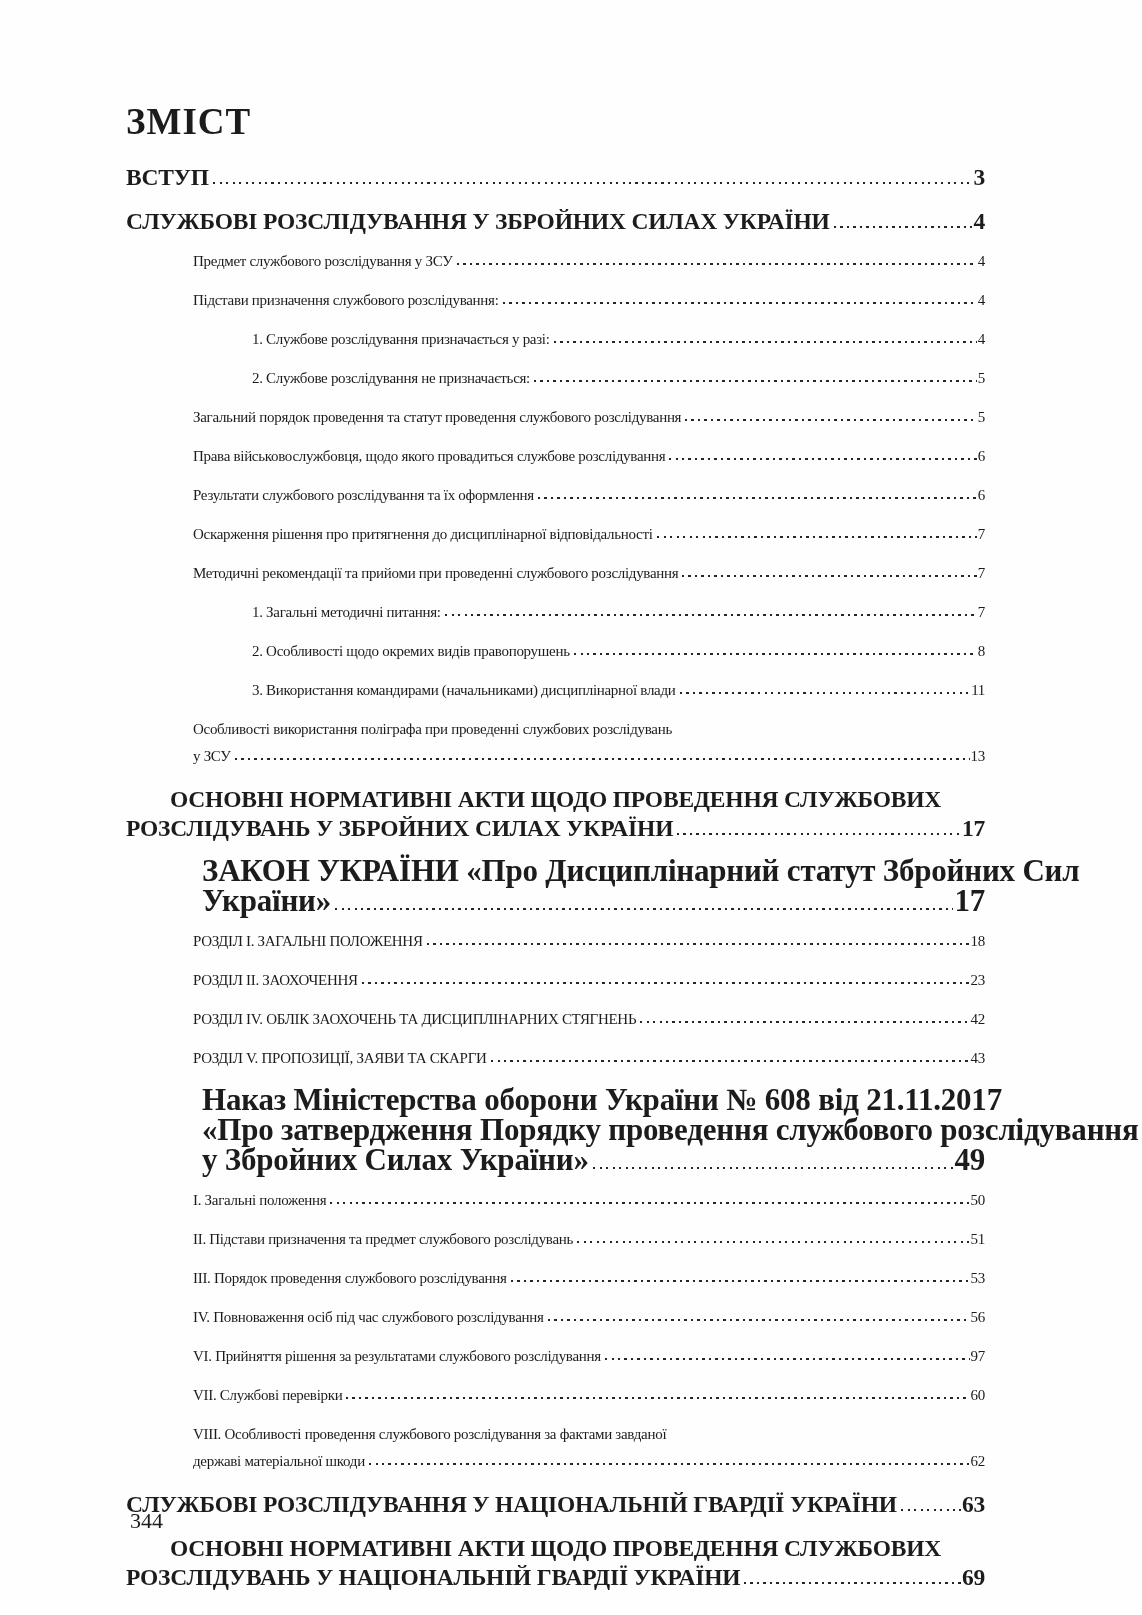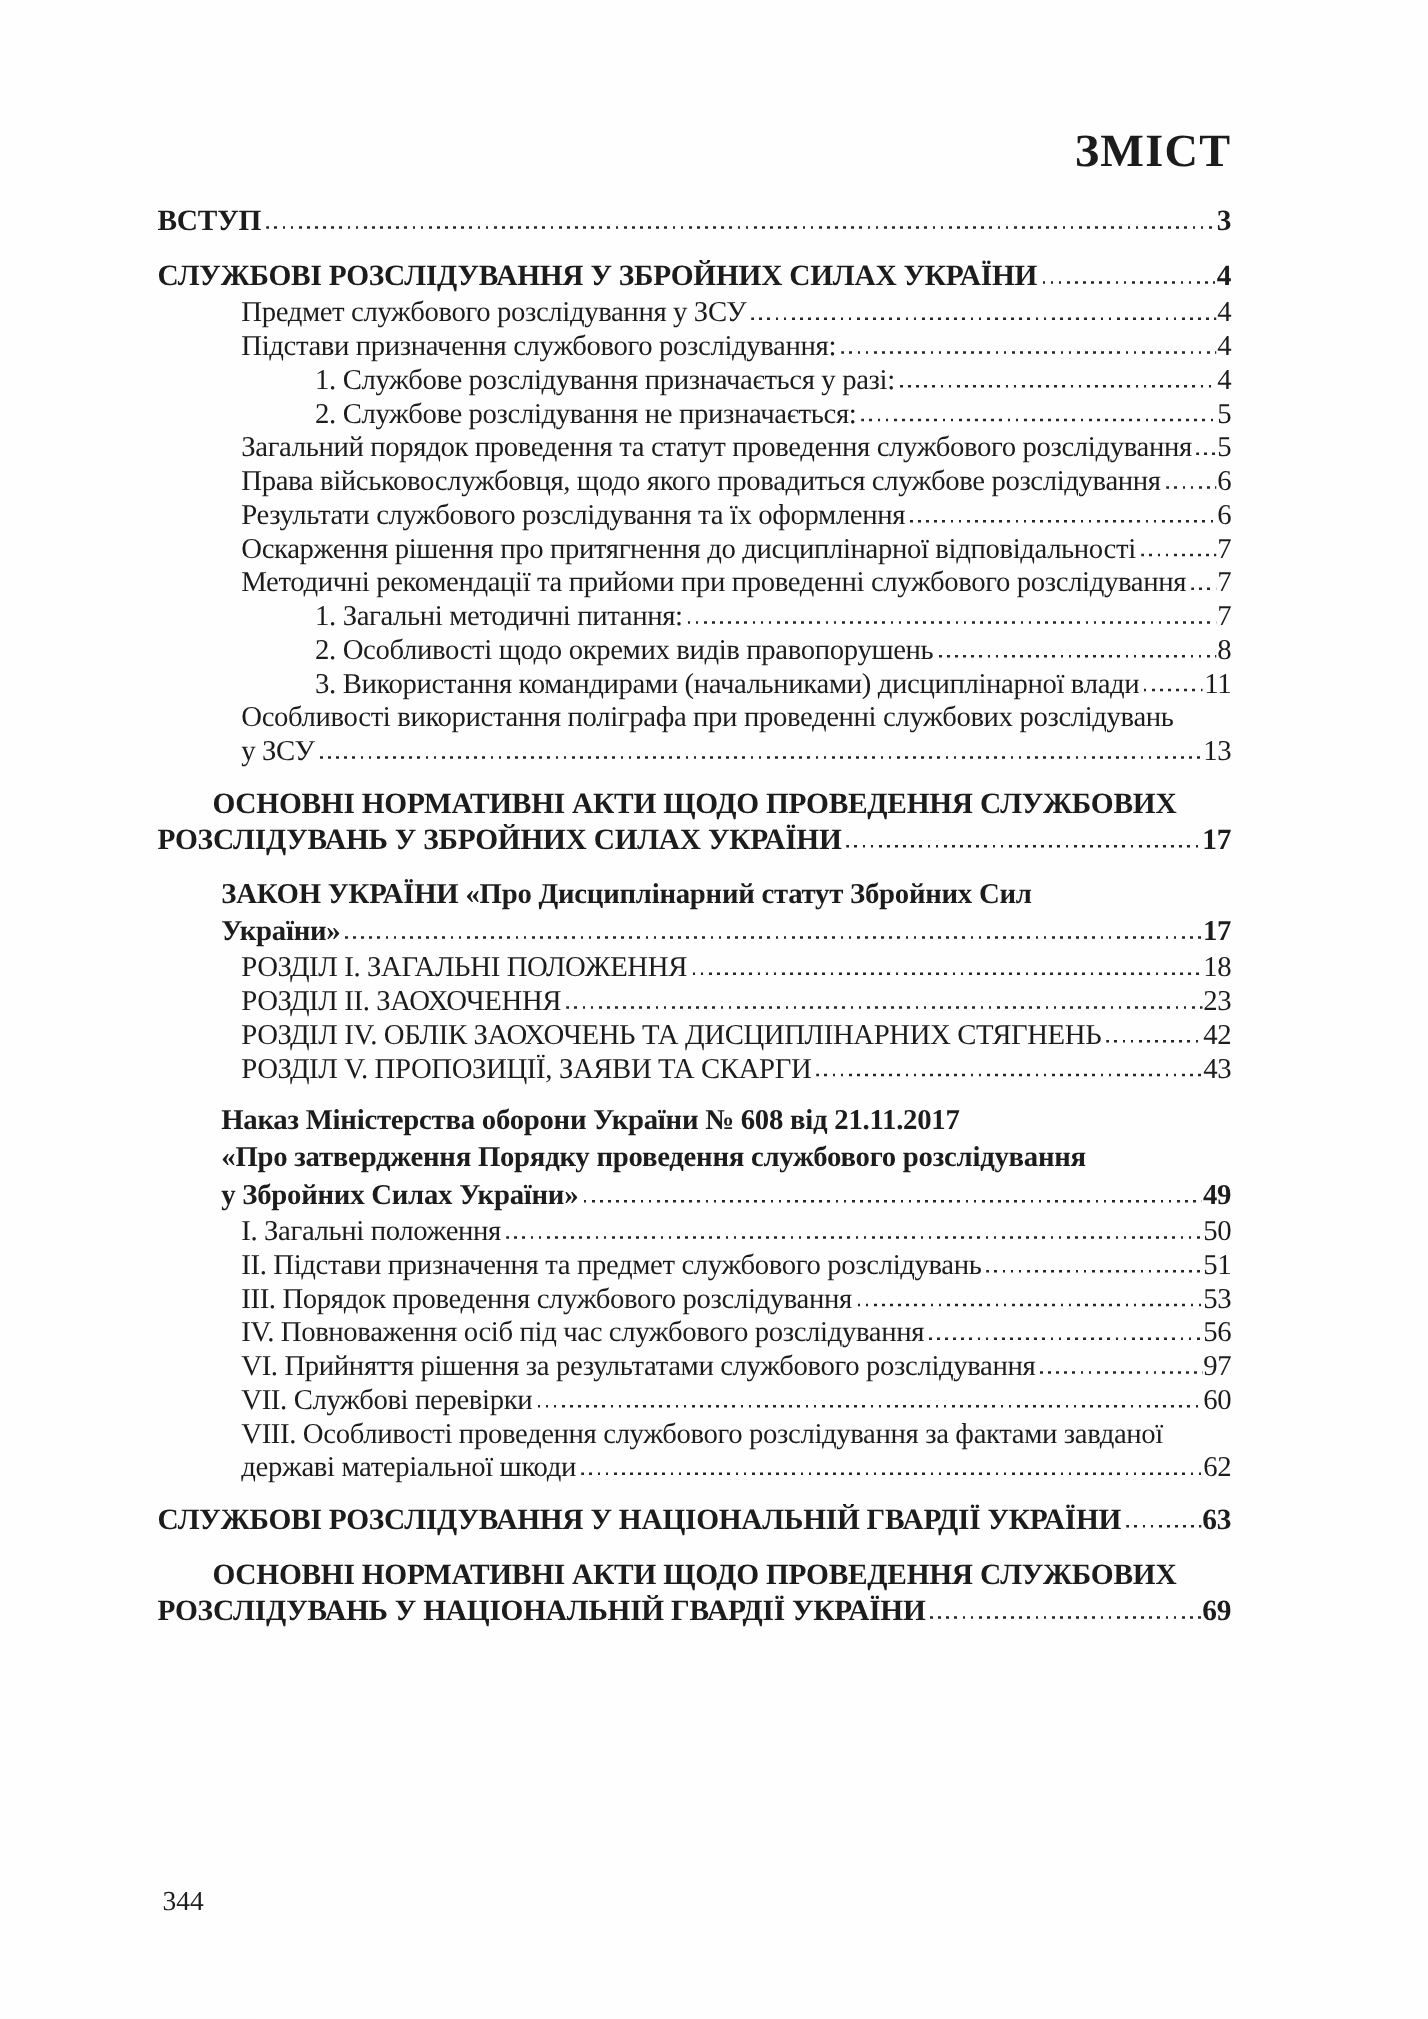--- a/index.html
+++ b/index.html
@@ -16,29 +16,29 @@
     overflow:hidden;
   }
   .content{
     position:absolute;
     left:126px;
     width:859px; 
     top:0;
   }
   .doc-title{
     margin:100px 0 20px 0;
-    text-align:right;
+    text-align:left;
     font-size:37px;
     font-weight:bold;
     letter-spacing:1px;
   }
   .entry{
-    font-size:23px;
+    font-size:15px;
     line-height:27px;
-    margin-top:0;
+    margin-top:12px;
     letter-spacing:-0.3px;
   }
   .entry .line{white-space:nowrap;}
   .entry .flexline{
     display:flex;
     align-items:baseline;
     white-space:nowrap;
   }
   .entry .txt{flex:0 0 auto;}
   .leader{
@@ -48,21 +48,21 @@
     margin:0 1px 0 4px;
     align-self:baseline;
     background-image:repeating-linear-gradient(to right,#262626 0,#262626 2.2px,transparent 2.2px,transparent 6.5px);
     background-repeat:repeat-x;
     background-position:left bottom;
     transform:translateY(-1px);
   }
   .pg{flex:0 0 auto;}
   
   .h0{font-weight:bold;font-size:23.5px;line-height:29px;margin-top:15px;letter-spacing:-0.2px;text-align:center;}
-  .sub{font-weight:bold;font-size:23px;line-height:30px;margin-left:51px;margin-top:13px;letter-spacing:-0.2px;}
+  .sub{font-weight:bold;font-size:31px;line-height:30px;margin-left:76px;margin-top:13px;letter-spacing:-0.2px;}
   .l1{margin-left:67px;}
   .l2{margin-left:126px;}
   .folio{
     position:absolute;
     left:130px;
     top:1508px;
     font-size:22px;
   }
 </style>
 </head>

